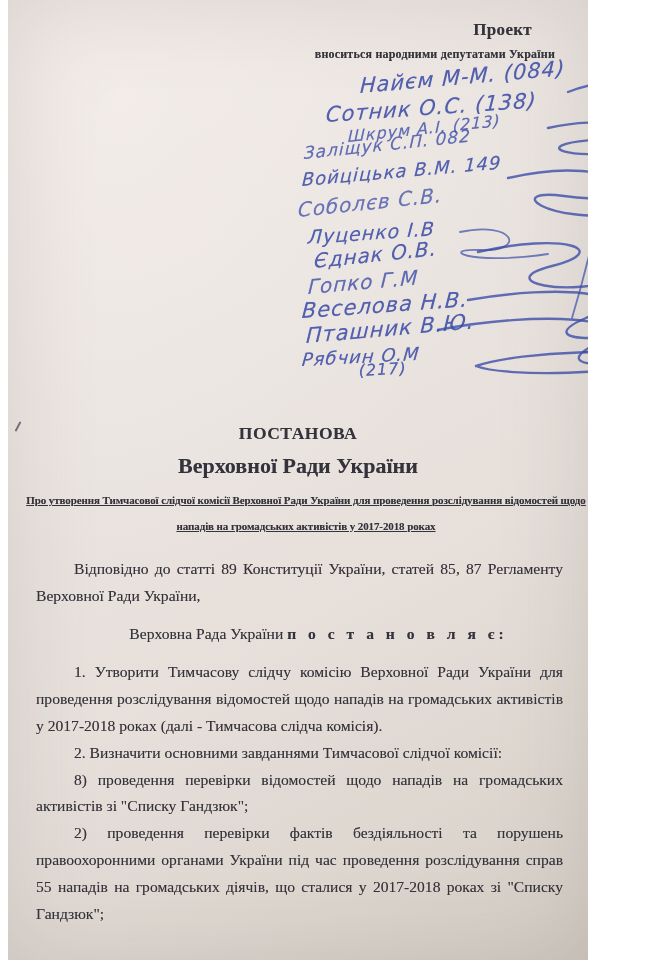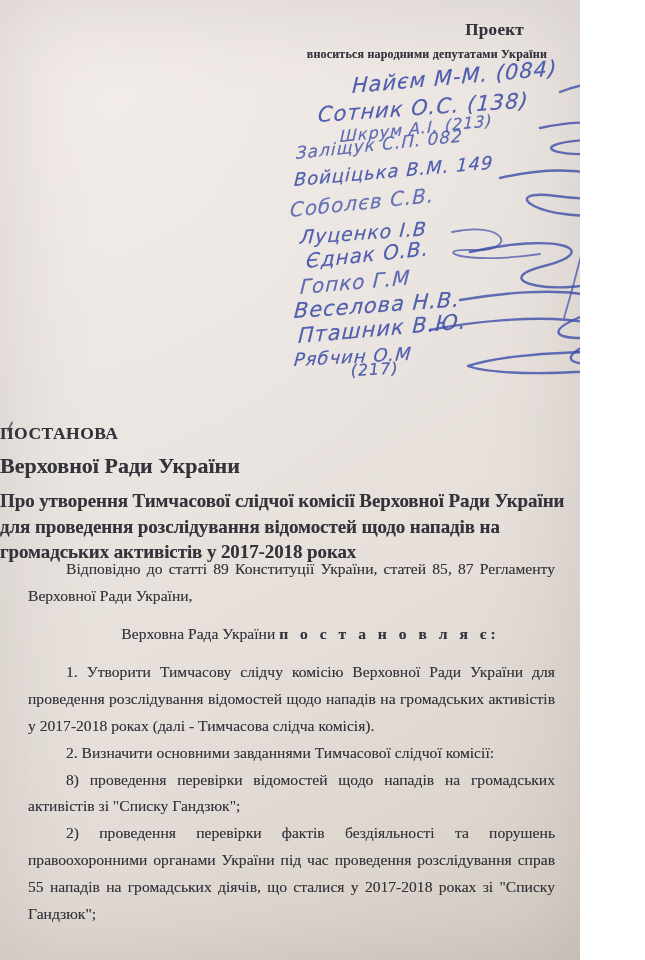--- a/index.html
+++ b/index.html
@@ -6,20 +6,21 @@
   .photo{
     position:relative;
     width:580px;height:960px;
     overflow:hidden;
     background:
       radial-gradient(120% 90% at 20% 10%, rgba(246,240,238,.55) 0%, rgba(246,240,238,0) 55%),
       linear-gradient(152deg,#efe8e5 0%,#eae4e0 38%,#e6dfda 62%,#ded7d0 82%,#d3ccc3 100%);
     box-shadow: inset 0 0 90px rgba(110,100,92,.18);
     font-family:"Liberation Serif","DejaVu Serif",serif;
     color:#34333b;
+    margin-left:8px;
   }
   .txt{ text-shadow:0 0 .6px rgba(52,51,59,.45); }
 
   
   .hdr-project{
     position:absolute; top:20px; right:56px;
     font-weight:bold; font-size:17px; letter-spacing:.3px;
   }
   .hdr-submitted{
     position:absolute; top:47px; right:33px;
@@ -60,24 +61,24 @@
   .flourishes path{fill:none; stroke:#3c4da8; stroke-width:2.4; stroke-linecap:round; opacity:.8;}
   .flourishes path.thin{stroke-width:1.8; opacity:.7;}
 
   .ink-tick{
     position:absolute; left:9px; top:421px;
     width:2px; height:11px; background:#5a5660;
     transform:rotate(28deg); border-radius:1px; opacity:.8;
   }
 
   
-  .title-block{position:absolute; top:423px; left:0; right:0; text-align:left; font-weight:bold;}
+  .title-block{position:absolute; top:423px; left:0; right:0; text-align:center; font-weight:bold;}
   .t1{font-size:17.5px; letter-spacing:.5px; margin-bottom:9px;}
   .t2{font-size:22px; margin-bottom:9px;}
-  .t3{font-size:19px; width:596px; margin:0 auto; line-height:25.5px; letter-spacing:-.1px;}
+  .t3{font-size:11px; width:596px; margin:0 auto; line-height:25.5px; letter-spacing:-.1px;text-decoration:underline;}
 
   
   .body-block{
     position:absolute; top:556px; left:28px; right:25px;
     font-size:15.6px; line-height:26.8px; text-align:justify;
   }
   .body-block p{margin:0; text-indent:38px;}
   .body-block p.intro{margin-bottom:11px;}
   .body-block p.enacting{margin-bottom:12px; text-align:center;}
   .spaced{font-weight:bold; letter-spacing:4px;}

